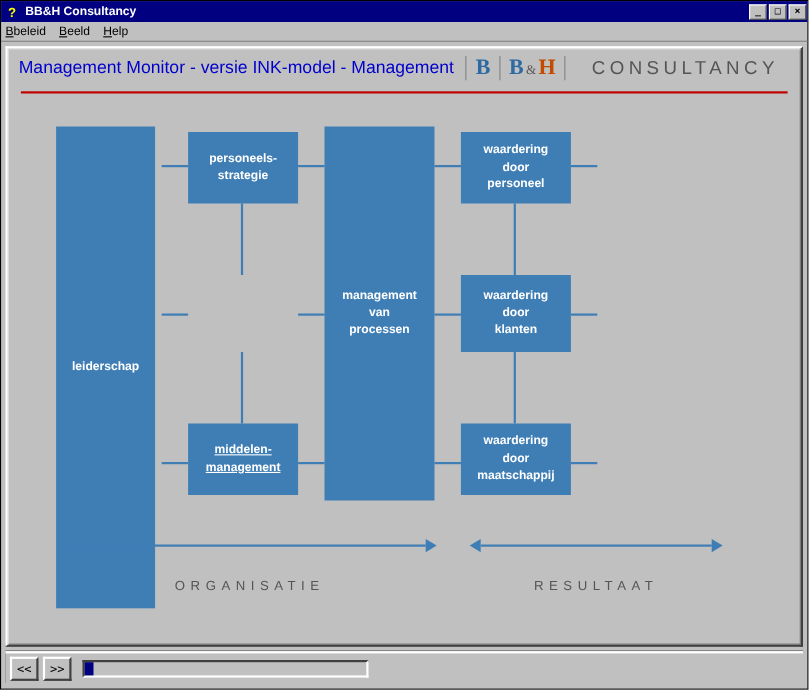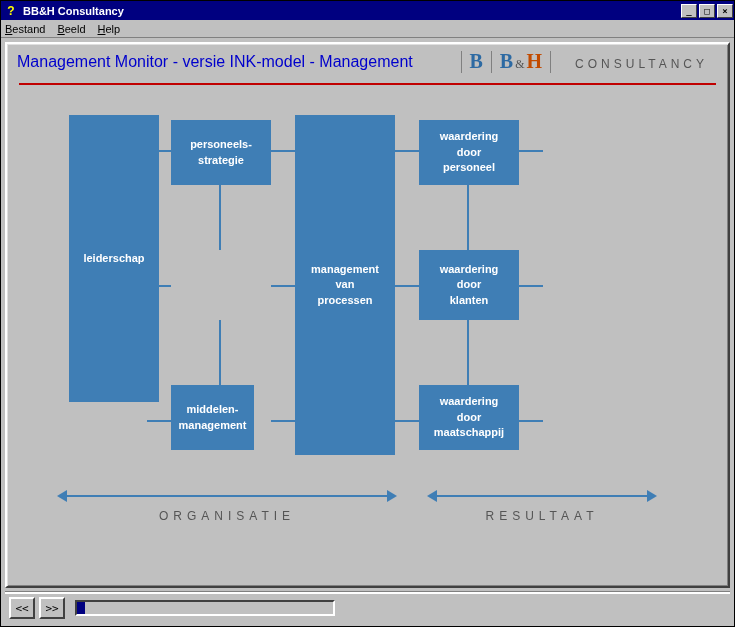--- a/index.html
+++ b/index.html
@@ -89,21 +89,21 @@
     align-items: baseline;
     font-family: Georgia, "Times New Roman", serif;
     padding-right: 10px;
   }
   .logo .sep {
     width: 1px; height: 22px; background: #808080; margin: 0 8px; align-self: center;
   }
   .logo .b { color: #2d6aa3; font-size: 20px; font-weight: bold; }
   .logo .amp { color: #555; font-size: 12px; margin: 0 2px; }
   .logo .h { color: #c24b00; font-size: 20px; font-weight: bold; }
-  .logo .cons { color: #555; letter-spacing: 4px; font-size: 12px; margin-left: 16px; font-family: Arial, sans-serif; }
+  .logo .cons { color: #555; letter-spacing: 4px; font-size: 17px; margin-left: 16px; font-family: Arial, sans-serif; }
   .redline {
     height: 2px; background: #c00000;
     margin: 10px 12px 0 12px;
   }
   .diagram {
     position: relative;
     margin: 30px 40px 10px 40px;
     height: 360px;
   }
   .box {
@@ -140,21 +140,21 @@
     position: absolute;
     width: 0; height: 0;
     border-top: 6px solid transparent;
     border-bottom: 6px solid transparent;
     top: -5px;
   }
   .arrow::before { left: -10px; border-right: 10px solid #3f7eb5; }
   .arrow::after { right: -10px; border-left: 10px solid #3f7eb5; }
   .arrow-label {
     position: absolute;
-    top: 24px;
+    top: 40px;
     color: #555;
     font-family: Arial, sans-serif;
     letter-spacing: 5px;
     font-size: 12px;
     text-align: center;
   }
   .bottombar {
     height: 30px;
     border-top: 2px solid;
     border-color: #fff;
@@ -199,21 +199,21 @@
     <span class="icon">?</span>
     <span class="title">BB&amp;H Consultancy</span>
     <div class="controls">
       <div class="winbtn">_</div>
       <div class="winbtn">□</div>
       <div class="winbtn">×</div>
     </div>
   </div>
 
   <div class="menubar">
-    <span class="menuitem"><span class="ul">B</span><span>estand</span></span>
+    <span class="menuitem"><span class="ul">B</span><span>beleid</span></span>
     <span class="menuitem"><span class="ul">B</span><span>eeld</span></span>
     <span class="menuitem"><span class="ul">H</span><span>elp</span></span>
   </div>
 
   <div class="content-area">
     <div class="panel">
 
       <div class="header-row">
         <div class="page-title">Management Monitor - versie INK-model - Management</div>
         <div class="logo">
@@ -224,29 +224,29 @@
           <span class="amp">&amp;</span>
           <span class="h">H</span>
           <span class="sep"></span>
           <span class="cons">CONSULTANCY</span>
         </div>
       </div>
       <div class="redline"></div>
 
       <div class="diagram">
 
-        <div class="box" style="left:22px; top:0; width:90px; height:287px;">leiderschap</div>
+        <div class="box" style="left:4px; top:0; width:90px; height:438px;">leiderschap</div>
 
         <div class="conn" style="left:100px; top:35px; width:24px; height:2px;"></div>
         <div class="conn" style="left:100px; top:170px; width:24px; height:2px;"></div>
         <div class="conn" style="left:100px; top:305px; width:24px; height:2px;"></div>
 
         <div class="box" style="left:124px; top:5px; width:100px; height:65px; white-space:pre-line;">personeels-
 strategie</div>
-        <div class="box" style="left:124px; top:270px; width:83px; height:65px; white-space:pre-line;">middelen-
+        <div class="box" style="left:124px; top:270px; width:100px; height:65px; white-space:pre-line;text-decoration:underline;">middelen-
 management</div>
 
         <div class="conn" style="left:172px; top:70px; width:2px; height:65px;"></div>
         <div class="conn" style="left:172px; top:205px; width:2px; height:65px;"></div>
 
         <div class="conn" style="left:224px; top:35px; width:24px; height:2px;"></div>
         <div class="conn" style="left:224px; top:170px; width:24px; height:2px;"></div>
         <div class="conn" style="left:224px; top:305px; width:24px; height:2px;"></div>
 
         <div class="box" style="left:248px; top:0; width:100px; height:340px; white-space:pre-line;">management

